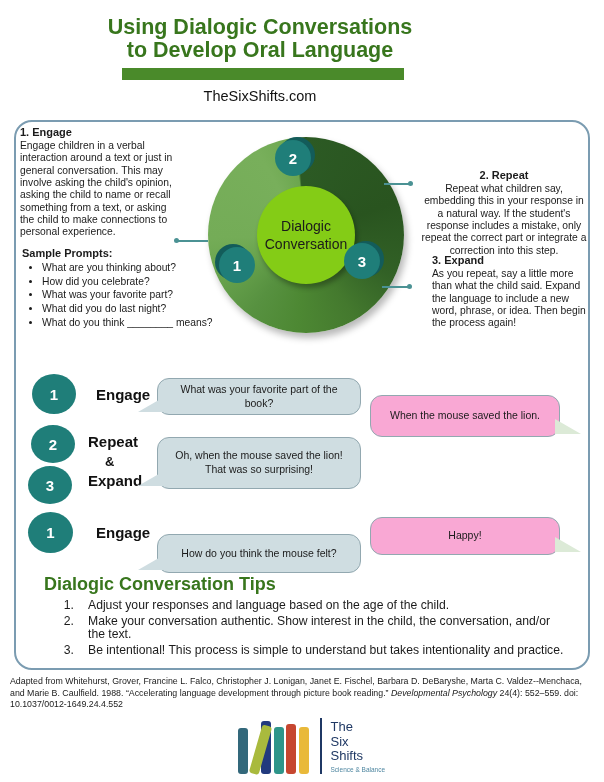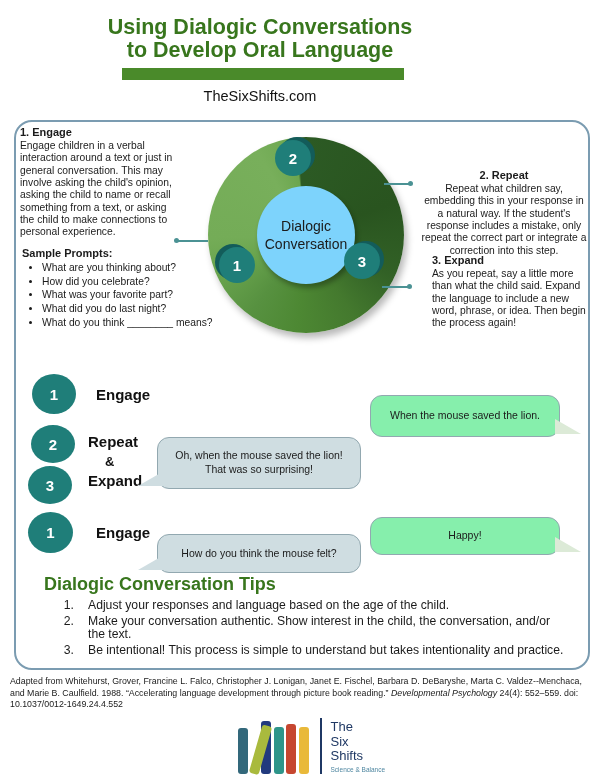--- a/index.html
+++ b/index.html
@@ -29,21 +29,21 @@
   .prompts-list { margin:3px 0 0 0; padding-left:20px; font-size:10.3px; line-height:1.18; }
   .prompts-list li { margin-bottom:1.5px; }
 
   
   .donut { position:absolute; left:208px; top:137px; width:196px; height:196px; border-radius:50%;
     background:conic-gradient(from 0deg,
       #2c5a24 0deg, #29541f 70deg, #326126 115deg, #44792e 150deg,
       #4d8833 185deg, #579140 215deg, #68a34d 245deg, #74ac57 268deg,
       #78af5b 330deg, #6ca64f 353deg, #2c5a24 355deg);
     box-shadow:3px 5px 7px rgba(0,0,0,0.28); }
-  .donut-hole { position:absolute; left:257px; top:186px; width:98px; height:98px; background:#7dd3fc;
+  .donut-hole { position:absolute; left:257px; top:186px; width:98px; height:98px; background:#84cc16;
     border-radius:50%; display:flex; flex-direction:column; align-items:center; justify-content:center;
     font-size:14px; line-height:1.3; box-shadow:2px 4px 5px rgba(0,0,0,0.3); text-align:center; }
   .donut-badge { position:absolute; width:36px; height:36px; border-radius:50%; background:#1f7e79;
     color:#fff; font-weight:bold; font-size:15px; display:flex; align-items:center; justify-content:center; }
   .badge-2 { left:275px; top:140px; box-shadow:4px -3px 0 #135c5a; }
   .badge-1 { left:219px; top:247px; box-shadow:-4px -3px 0 #135c5a; }
   .badge-3 { left:344px; top:243px; box-shadow:4px -2px 0 #135c5a; }
 
   .connector { position:absolute; height:2px; background:#4b9294; }
   .conn-left { left:178px; top:240px; width:30px; }
@@ -68,21 +68,21 @@
   .lb-r1  { left:96px;  top:386px; }
   .lb-r2a { left:88px;  top:433px; }
   .lb-amp { left:105px; top:454px; font-size:13px; }
   .lb-r2b { left:88px;  top:472px; }
   .lb-r3  { left:96px;  top:524px; }
 
   .bubble { position:absolute; border:1px solid #92a8b0; border-radius:12px;
     display:flex; align-items:center; justify-content:center; text-align:center;
     font-size:10.5px; line-height:1.3; padding:2px 12px; box-sizing:border-box; }
   .bubble-blue { background:#cfdde1; }
-  .bubble-green { background:#86efac;text-align:right; }
+  .bubble-green { background:#f9a8d4;text-align:right; }
   .bb-1 { left:157px; top:378px; width:204px; height:37px; }
   .bb-2 { left:157px; top:437px; width:204px; height:52px; }
   .bb-3 { left:157px; top:498px; width:204px; height:39px;margin-top:36px; }
   .gb-1 { left:370px; top:395px; width:190px; height:42px; }
   .gb-2 { left:370px; top:517px; width:190px; height:38px; }
   .tail { position:absolute; width:26px; height:15px; }
   .tail-left { left:-20px; bottom:2px; clip-path:polygon(0 100%, 100% 0, 100% 100%); background:#cfdde1; }
   .tail-right { right:-22px; bottom:2px; clip-path:polygon(0 0, 100% 100%, 0 100%); background:#dcead7; }
 
   
@@ -164,20 +164,24 @@
   </div>
 
   <div class="expand-block">
     <div class="step-title">3. Expand</div>
     <div class="step-body">As you repeat, say a little more than what the child said. Expand the language to include a new word, phrase, or idea. Then begin the process again!</div>
   </div>
 
 
   <div class="conv-badge cb-r1">1</div>
   <div class="conv-label lb-r1">Engage</div>
+  <div class="bubble bubble-blue bb-1">
+    <span>What was your favorite part of the book?</span>
+    <div class="tail tail-left"></div>
+  </div>
 
   <div class="bubble bubble-green gb-1">
     <span>When the mouse saved the lion.</span>
     <div class="tail tail-right"></div>
   </div>
 
   <div class="conv-badge cb-r2a">2</div>
   <div class="conv-label lb-r2a">Repeat</div>
   <div class="conv-label lb-amp">&amp;</div>
   <div class="conv-badge cb-r2b">3</div>

